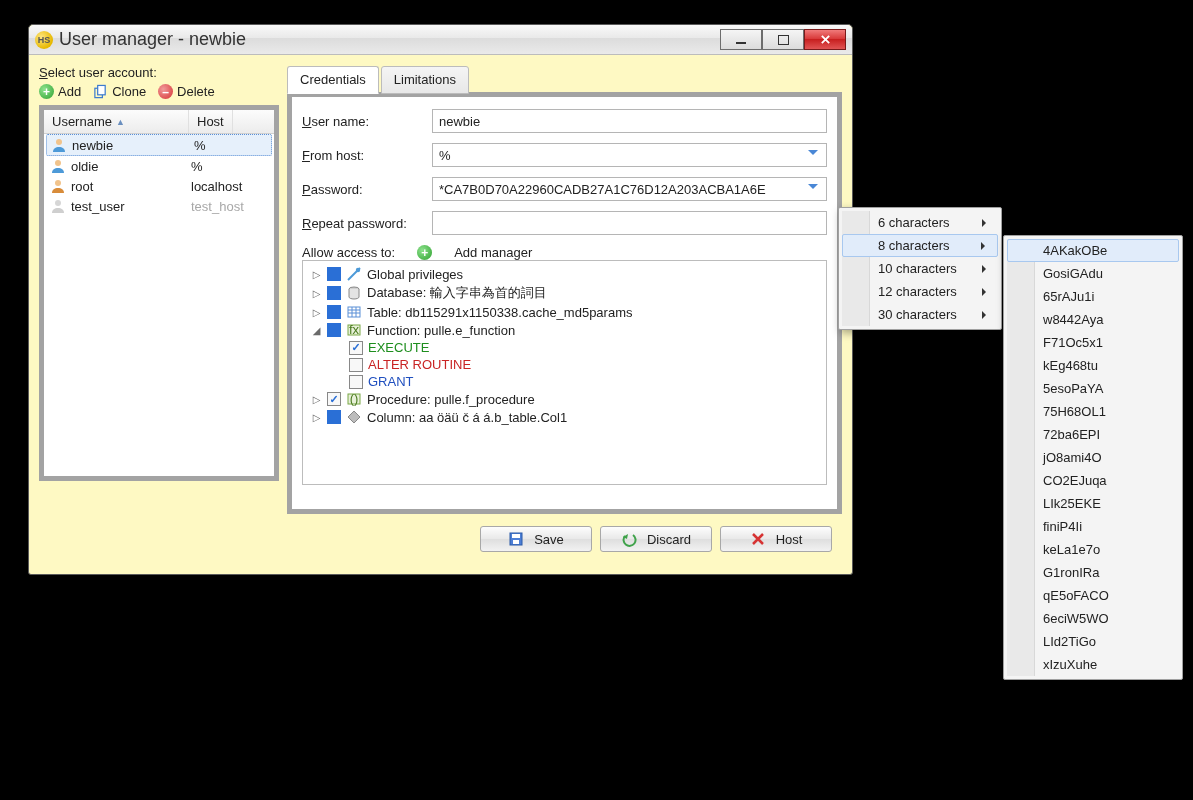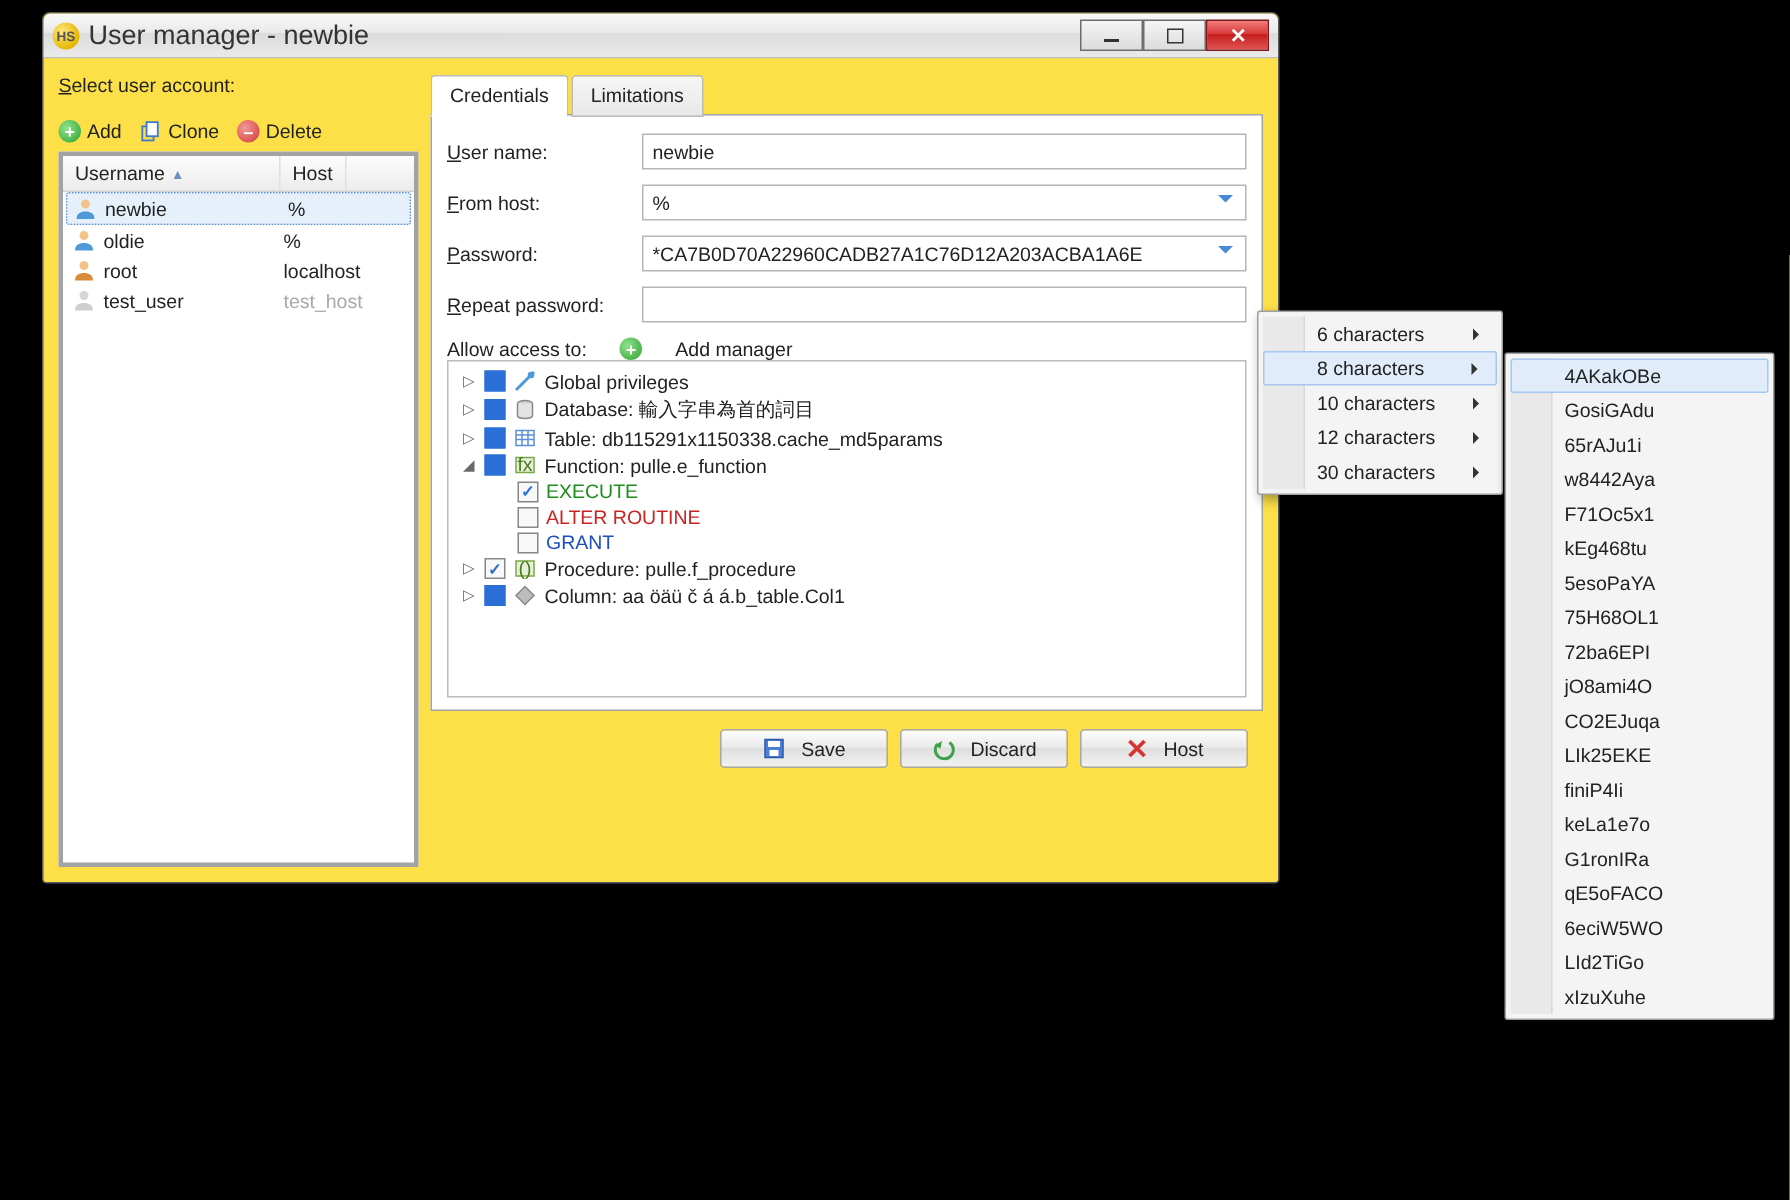--- a/index.html
+++ b/index.html
@@ -1,54 +1,54 @@
 <!DOCTYPE html>
 <html><head>
 <meta charset="utf-8">
 <style>
 *{box-sizing:border-box;margin:0;padding:0;font-family:"Segoe UI",Tahoma,sans-serif;font-size:13px;color:#222}
 body{background:#000;width:1193px;height:800px;position:relative;overflow:hidden}
-.window{position:absolute;left:28px;top:8px;width:825px;background:#fde047;border:1px solid #5a5a5a;border-radius:5px 5px 3px 3px;box-shadow:0 4px 18px rgba(0,0,0,.55)}
+.window{position:absolute;left:28px;top:24px;width:825px;background:#fef9c3;border:1px solid #5a5a5a;border-radius:5px 5px 3px 3px;box-shadow:0 4px 18px rgba(0,0,0,.55)}
 .titlebar{height:30px;background:linear-gradient(#f9f9f9,#e9e9e9 45%,#dcdcdc 46%,#eaeaea);border-radius:5px 5px 0 0;display:flex;align-items:center;padding:0 6px;border-bottom:1px solid #bcbcbc}
 .app-icon{width:18px;height:18px;border-radius:50%;background:radial-gradient(circle at 35% 35%,#ffe680,#e6b800 70%);margin-right:6px;display:flex;align-items:center;justify-content:center;font-size:9px;font-weight:bold;color:#555}
 .title{color:#333;font-size:18px}
 .wbtns{margin-left:auto;display:flex;gap:0}
 .wbtn{width:42px;height:21px;border:1px solid #6d6d6d;background:linear-gradient(#f5f5f5,#dcdcdc);display:flex;align-items:center;justify-content:center;font-size:12px;color:#333}
 .wbtn.min::after{content:"";display:block;width:10px;height:2px;background:#333;margin-top:6px}
 .wbtn.max::after{content:"";display:block;width:9px;height:8px;border:1.5px solid #333}
 .wbtn.close{background:linear-gradient(#f07a7a,#d93b3b 45%,#c61c1c 46%,#e15454);color:#fff;border-color:#7a1a1a}
 .wbtn.close svg{width:11px;height:11px}
 .wbtn.close svg path{stroke:#fff;stroke-width:2}
 .content{display:flex;padding:10px;gap:8px}
 .left{width:240px}
-.sect-label{font-size:13px;margin-bottom:16px;text-decoration:underline;text-decoration-color:transparent}
+.sect-label{font-size:13px;margin-bottom:4px;text-decoration:underline;text-decoration-color:transparent}
 .toolbar{display:flex;gap:12px;align-items:center;margin-bottom:6px}
 .tool{display:flex;align-items:center;gap:4px;cursor:default}
 .ico{width:15px;height:15px;border-radius:50%;display:flex;align-items:center;justify-content:center;font-size:12px;font-weight:bold;color:#fff}
 .ico.add{background:radial-gradient(circle at 35% 35%,#8de28d,#2fa12f)}
 .ico.del{background:radial-gradient(circle at 35% 35%,#f19a9a,#d63333)}
 .ico.clone{background:none}
 .clone svg{width:16px;height:16px}
-.grid{border:3px solid #a3a3a3;background:#fff;height:477px}
+.grid{border:5px solid #a3a3a3;background:#fff;height:376px}
 .ghead{display:flex;background:linear-gradient(#fcfcfc,#ececec);border-bottom:1px solid #d0d0d0}
 .gh{padding:4px 8px;border-right:1px solid #e0e0e0;font-size:13px;display:flex;align-items:center;gap:4px}
 .gh:first-child{width:145px}
 .gh .sort{font-size:9px;color:#6a8fbf}
 .grow{display:flex;align-items:center;padding:2px 0}
 .grow .c1{width:145px;display:flex;align-items:center;gap:5px;padding-left:6px}
 .grow .c2{padding-left:2px}
 .grow.sel{background:#e6f0fb;border:1px dotted #5a8fd6;border-radius:2px;margin:0 2px}
 .grow.sel .c1{padding-left:4px}
 .grow.dis .c1,.grow.dis .c2{color:#a8a8a8}
 .uicon{width:16px;height:16px}
 .right{flex:1}
 .tabs{display:flex;margin-bottom:-1px}
 .tab{padding:5px 12px 6px;border:1px solid #bcbcbc;background:linear-gradient(#f5f5f5,#e8e8e8);border-radius:3px 3px 0 0;margin-right:2px;position:relative;top:1px}
 .tab.act{background:#fff;border-bottom-color:#fff;z-index:1}
-.panel{border:1px solid #a3a3a3;background:#fff;padding:12px 10px 8px}
+.panel{border:5px solid #a3a3a3;background:#fff;padding:12px 10px 24px}
 .frow{display:flex;align-items:center;margin-bottom:10px}
 .flab{width:130px}
 .finp{flex:1;height:24px;border:1px solid #b5b5b5;background:#fff;padding:0 6px;display:flex;align-items:center;position:relative}
 .finp.combo::after{content:"";position:absolute;right:8px;top:50%;transform:translateY(-50%);border:5px solid transparent;border-top-color:#4a87d6}
 .allow{display:flex;align-items:center;gap:22px;margin:6px 0 0}
 .tree{border:1px solid #bcbcbc;background:#fff;height:225px;padding:4px 2px;overflow:auto}
 .tn{display:flex;align-items:center;gap:5px;padding:1px 0 1px 6px}
 .tn .exp{width:11px;height:11px;display:flex;align-items:center;justify-content:center;font-size:10px;color:#6a6a6a}
 .tn .cb{width:14px;height:14px;border:1px solid #888;background:#f8f8f8;display:flex;align-items:center;justify-content:center;position:relative}
 .tn .cb.blue{background:#2a6fd6;border-color:#2a6fd6}

